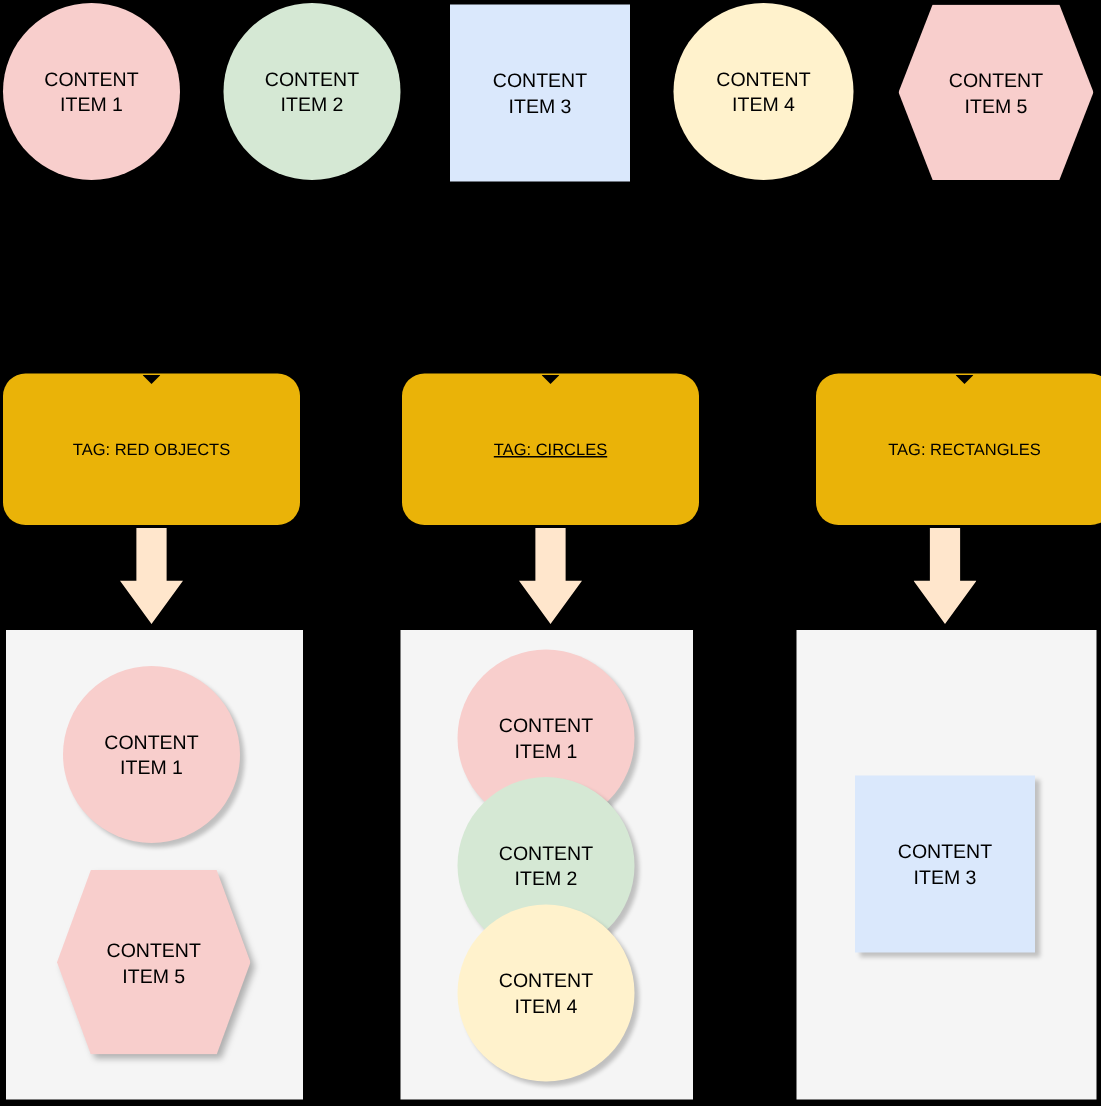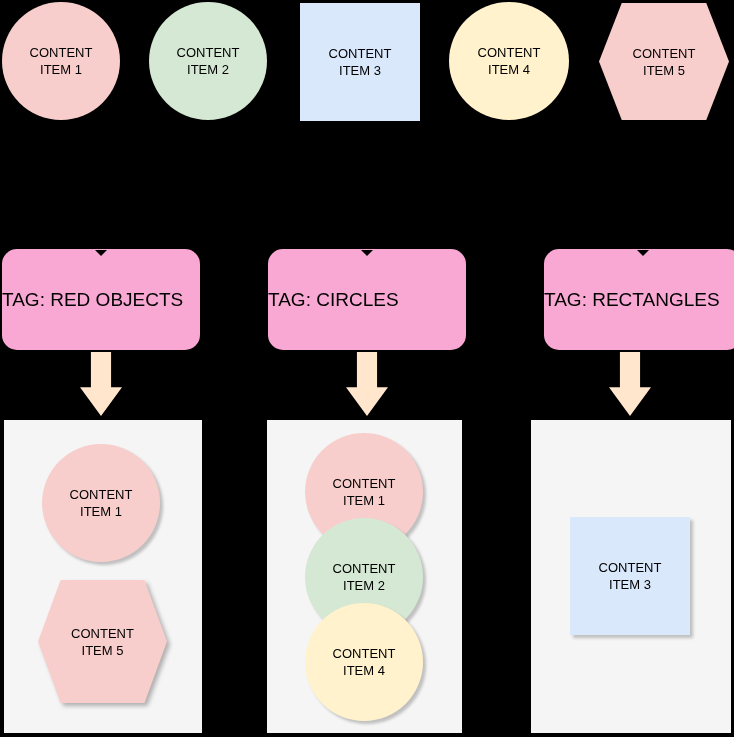--- a/index.html
+++ b/index.html
@@ -28,27 +28,27 @@
   .fill-blue   { background: #dae8fc; }
   .fill-yellow { background: #fff2cc; }
   .shadow { box-shadow: 3px 3px 3px rgba(0,0,0,0.22); }
   .hexwrap { position: absolute; filter: drop-shadow(3px 3px 2px rgba(0,0,0,0.28)); }
   .hexwrap .hex { position: absolute; left: 0; top: 0; width: 100%; height: 100%; }
   .tag {
     position: absolute;
     width: 198px;
     height: 101px;
     top: 249px;
-    background: #f9a8d4;
+    background: #eab308;
     border-radius: 15px;
     display: flex;
     align-items: center;
-    justify-content: flex-start;
+    justify-content: center;
     text-align: center;
-    font-size: 19px;
+    font-size: 11px;
   }
   .notch {
     position: absolute;
     left: calc(50% - 6px);
     top: 1px;
     width: 12px;
     height: 6px;
     background: #000000;
     clip-path: polygon(0 0, 100% 0, 50% 100%);
   }
@@ -96,21 +96,21 @@
   <div class="shape hex fill-pink" style="left:599px; top:3px; width:130px; height:117px;">
     <span class="lbl">CONTENT
 ITEM 5</span>
   </div>
 
   <div class="tag" style="left:2px;">
     <div class="notch"></div>
     <span class="lbl">TAG: RED OBJECTS</span>
   </div>
 
-  <div class="tag" style="left:268px;">
+  <div class="tag" style="left:268px;text-decoration:underline;">
     <div class="notch"></div>
     <span class="lbl">TAG: CIRCLES</span>
   </div>
 
   <div class="tag" style="left:544px;">
     <div class="notch"></div>
     <span class="lbl">TAG: RECTANGLES</span>
   </div>
 
   <div class="big-arrow" style="left:80px;"></div>

